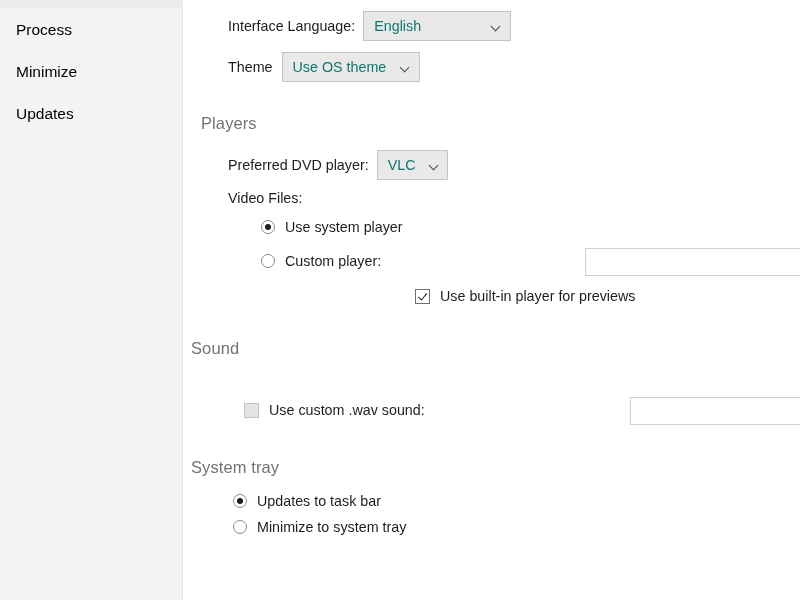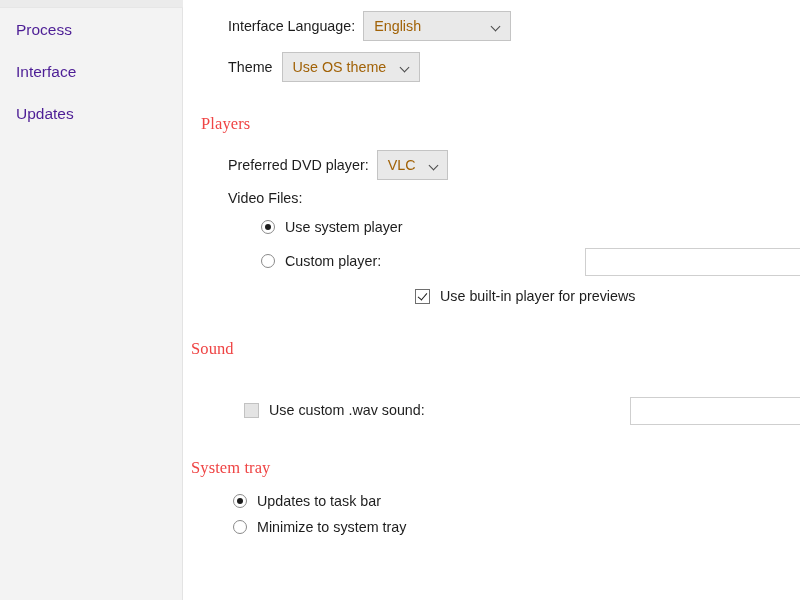--- a/index.html
+++ b/index.html
@@ -46,21 +46,21 @@
     position: absolute;
     top: 9px;
     left: 0;
     width: 183px;
   }
   .sidebar-item {
     padding: 0 0 0 16px;
     height: 42px;
     line-height: 42px;
     font-size: 15.5px;
-    color: #4c1d95;
+    color: #000000;
     cursor: default;
     white-space: nowrap;
   }
 
   
   .content {
     position: relative;
     flex: 1 1 auto;
     height: 528px;
     background: #ffffff;
@@ -68,44 +68,43 @@
     box-sizing: border-box;
   }
 
   .row {
     display: flex;
     align-items: center;
   }
 
   .section-title {
     font-size: 16.5px;
-    color: #ef4444;
+    color: #737373;
     font-weight: 400;
     letter-spacing: 0.1px;
-    font-family: Liberation Serif, serif;
   }
 
   .label {
     font-size: 14.3px;
     color: #1d1d1d;
     white-space: nowrap;
   }
 
   
   .dropdown {
     display: inline-flex;
     align-items: center;
     justify-content: space-between;
     background: #e9e9e9;
     border: 1px solid #c4c4c4;
     box-sizing: border-box;
     height: 30px;
     padding: 0 8px 0 10px;
     font-size: 14.3px;
-    color: #a16207;
+    color: #0f766e;
     cursor: default;
     user-select: none;
   }
   .dropdown .dd-text {
     white-space: nowrap;
   }
   .dropdown .chev {
     margin-left: 14px;
     display: inline-block;
     width: 11px;
@@ -193,21 +192,21 @@
 
 <div class="app">
 
   <div class="sidebar">
     <div class="sidebar-topstrip"></div>
     <div class="sidebar-nav">
       <div class="sidebar-item">
         <span>Process</span>
       </div>
       <div class="sidebar-item">
-        <span>Interface</span>
+        <span>Minimize</span>
       </div>
       <div class="sidebar-item">
         <span>Updates</span>
       </div>
     </div>
   </div>
 
   <div class="content">
 
     <div class="abs row" style="left:45px; top:11px;">

